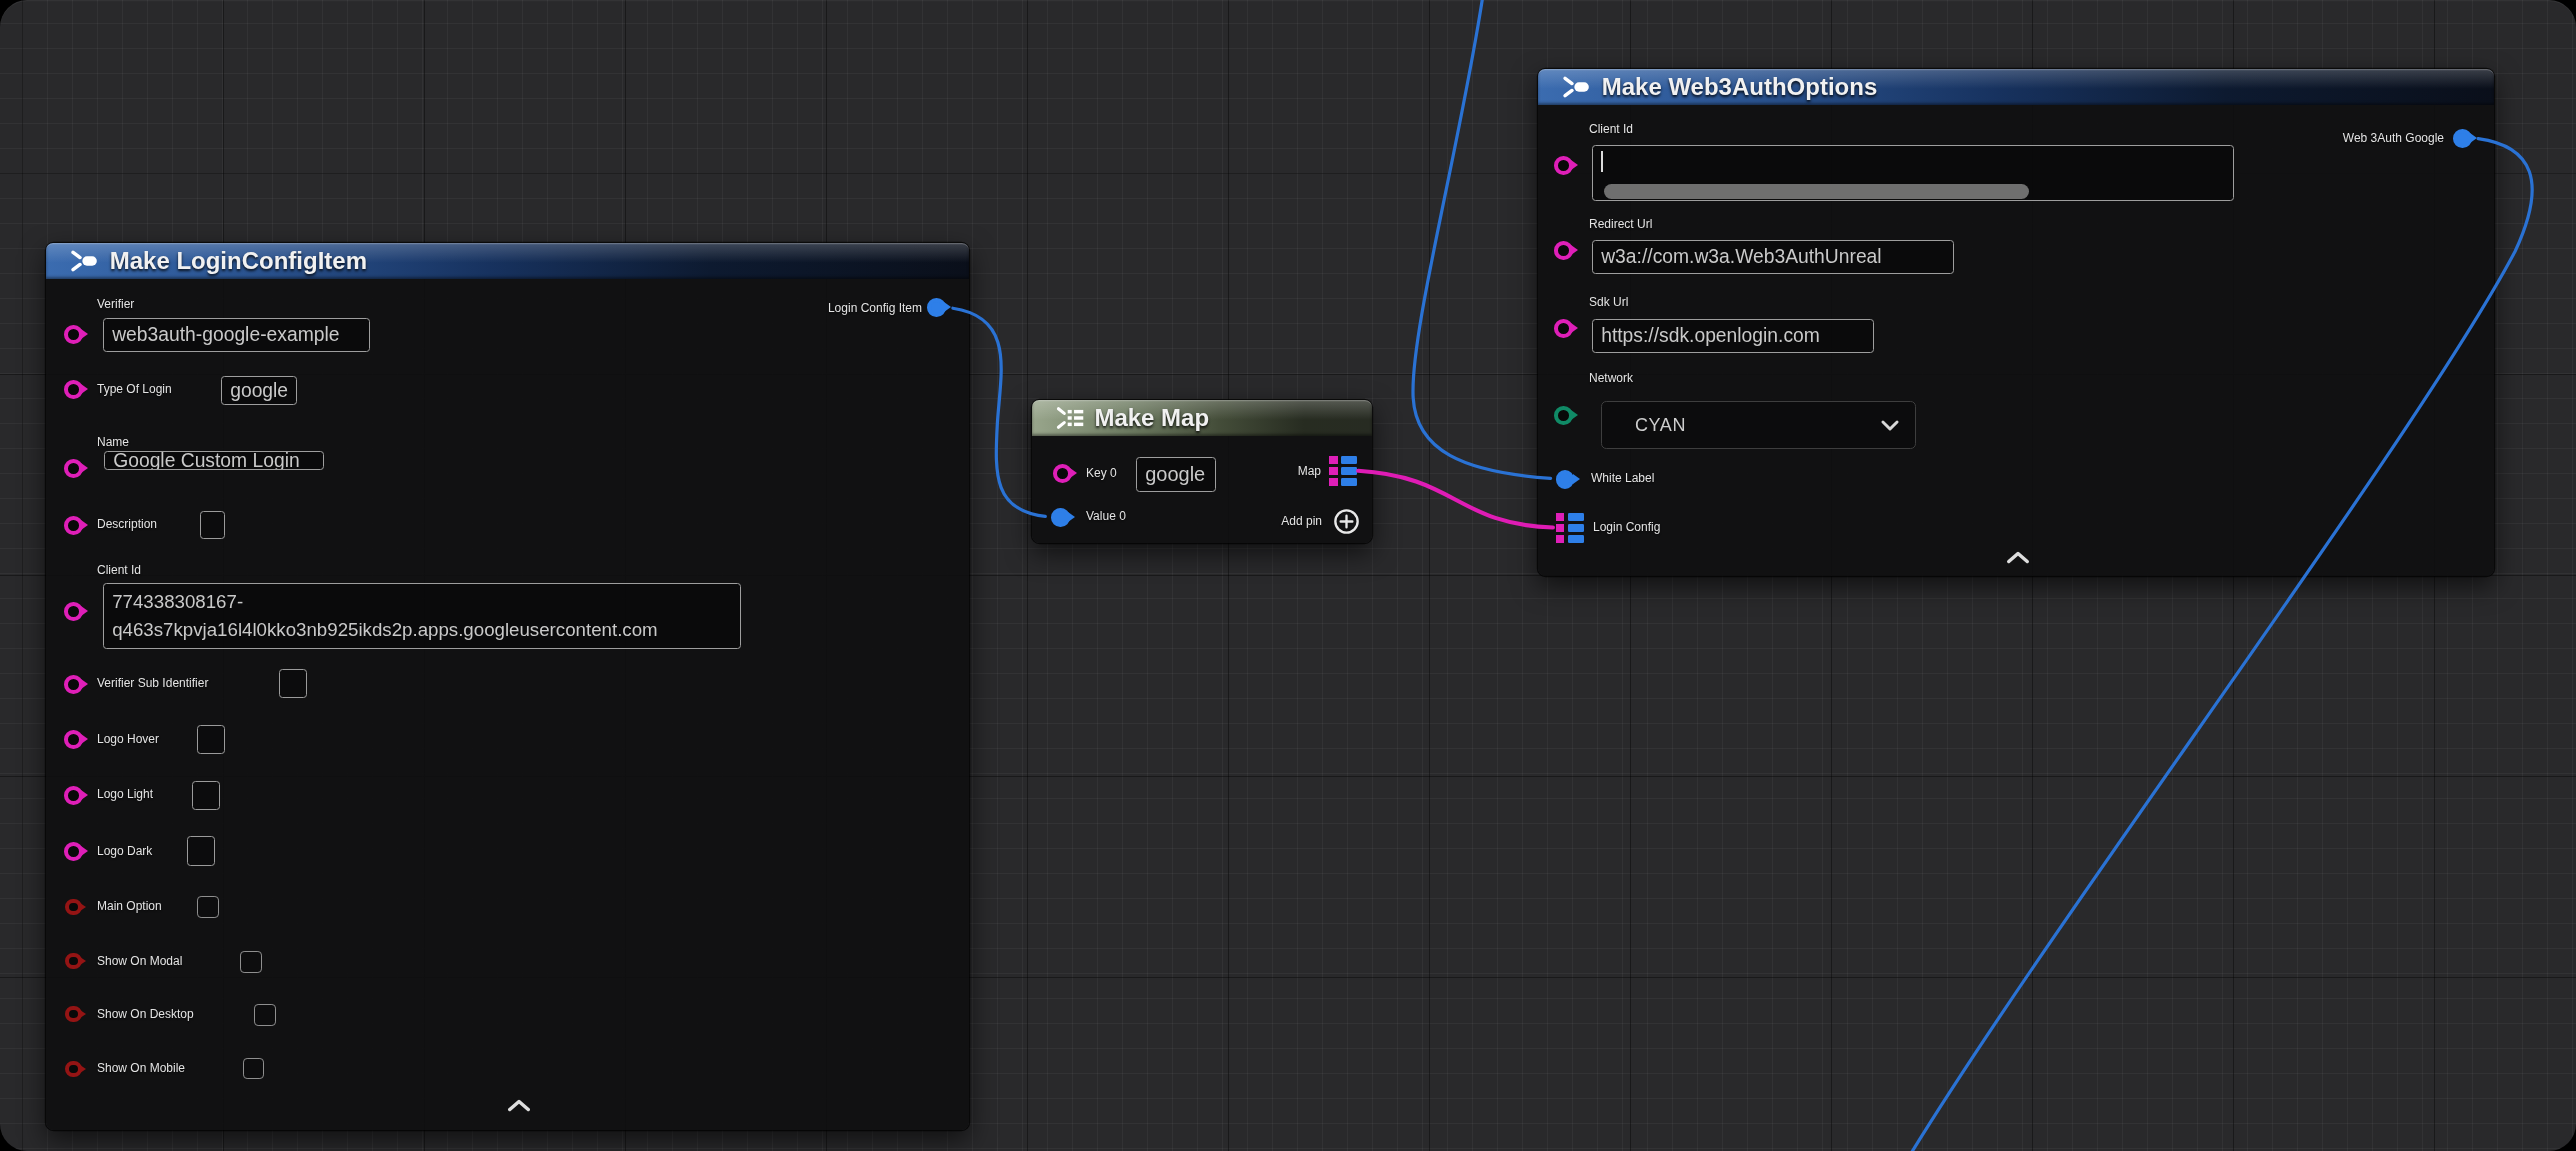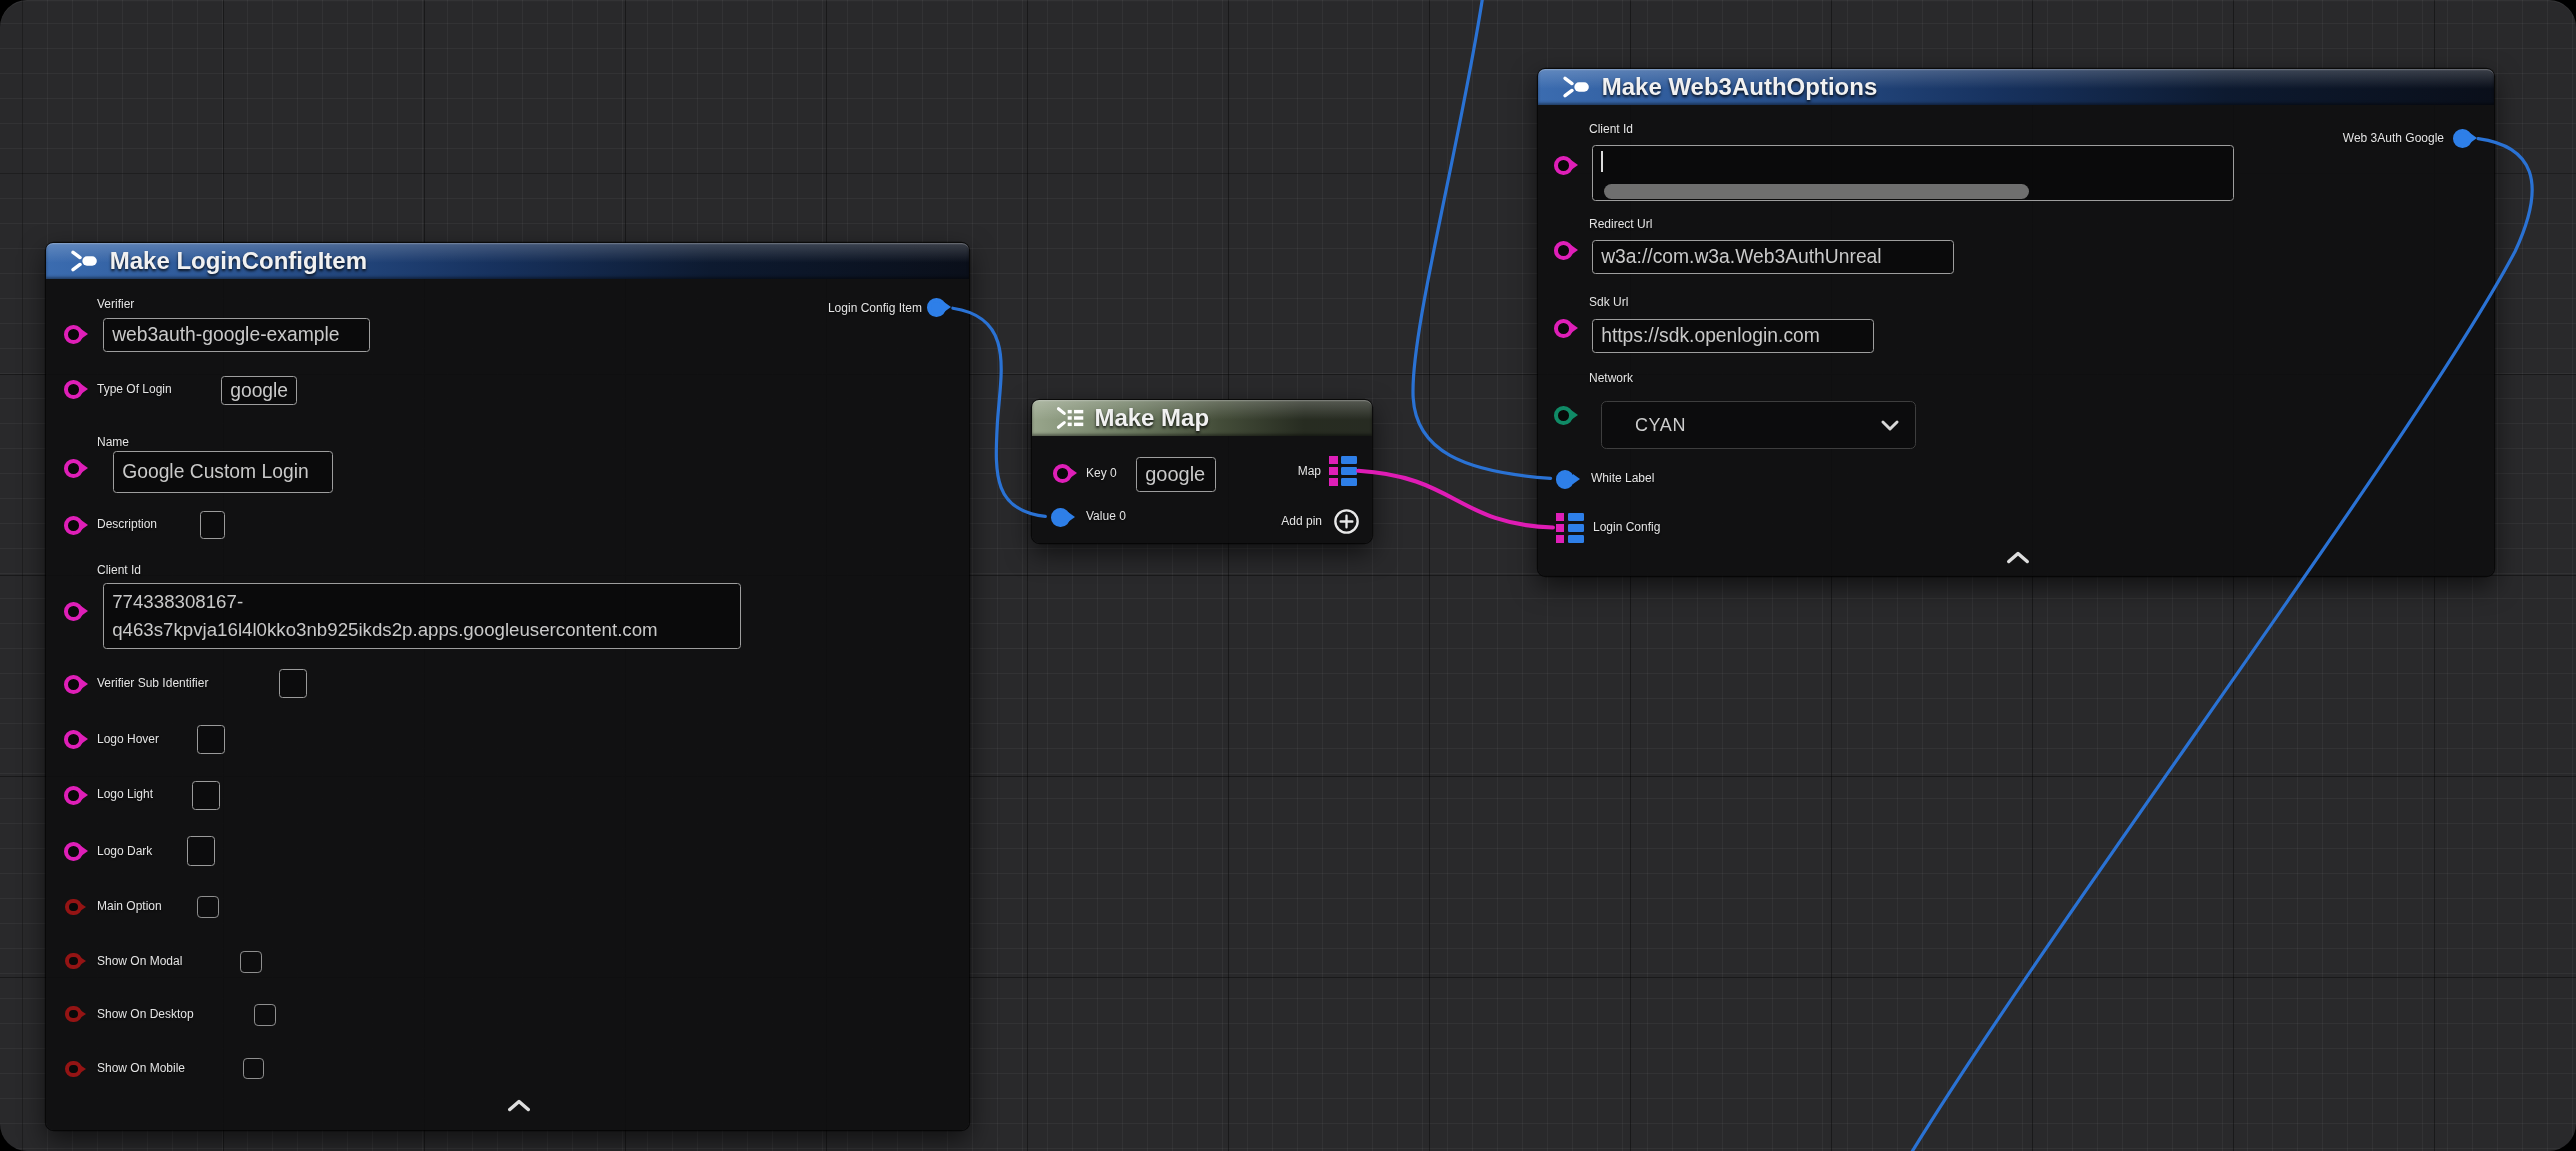--- a/index.html
+++ b/index.html
@@ -74,21 +74,21 @@
     <span class="lbl" style="left:51px;top:50px;">Verifier</span>
     <span class="pin c-str" style="left:18px;top:82px;"></span>
     <div class="tbox" style="left:57px;top:75px;width:267px;height:34px;">web3auth-google-example</div>
 
     <span class="pin c-str" style="left:18px;top:137px;"></span>
     <span class="lbl" style="left:51px;top:135px;">Type Of Login</span>
     <div class="tbox" style="left:175px;top:133px;width:76px;height:29px;">google</div>
 
     <span class="lbl" style="left:51px;top:188px;">Name</span>
     <span class="pin c-str" style="left:18px;top:216px;"></span>
-    <div class="tbox" style="left:67px;top:208px;width:220px;height:42px;">Google Custom Login</div>
+    <div class="tbox" style="left:58px;top:208px;width:220px;height:19px;">Google Custom Login</div>
 
     <span class="pin c-str" style="left:18px;top:273px;"></span>
     <span class="lbl" style="left:51px;top:270px;">Description</span>
     <div class="sbox" style="left:154px;top:268px;width:24.6px;height:28px;"></div>
 
     <span class="lbl" style="left:51px;top:316px;">Client Id</span>
     <span class="pin c-str" style="left:18px;top:359px;"></span>
     <div class="tbox multi" style="left:57px;top:340px;width:638px;height:66px;font-size:18.7px;">
       <div>774338308167-</div>
       <div>q463s7kpvja16l4l0kko3nb925ikds2p.apps.googleusercontent.com</div>

